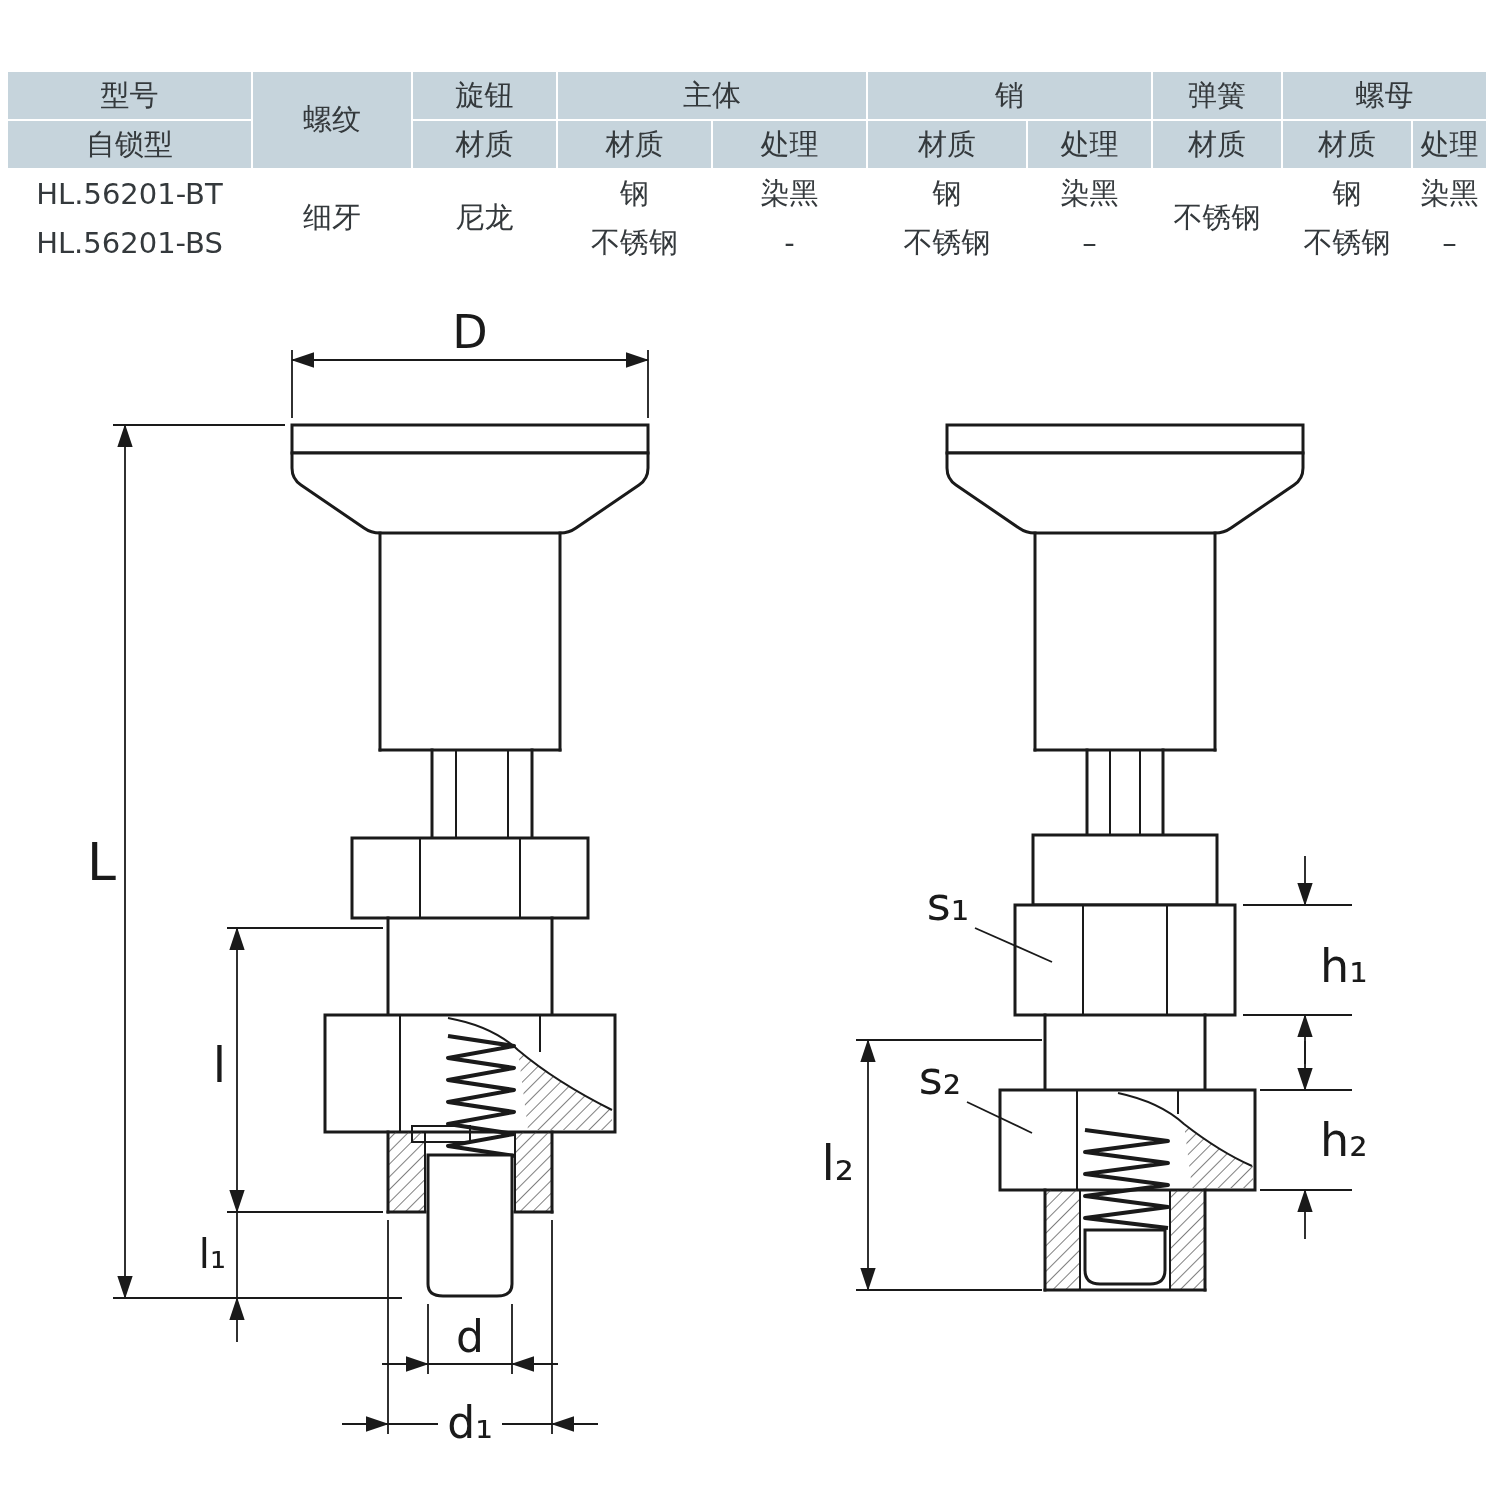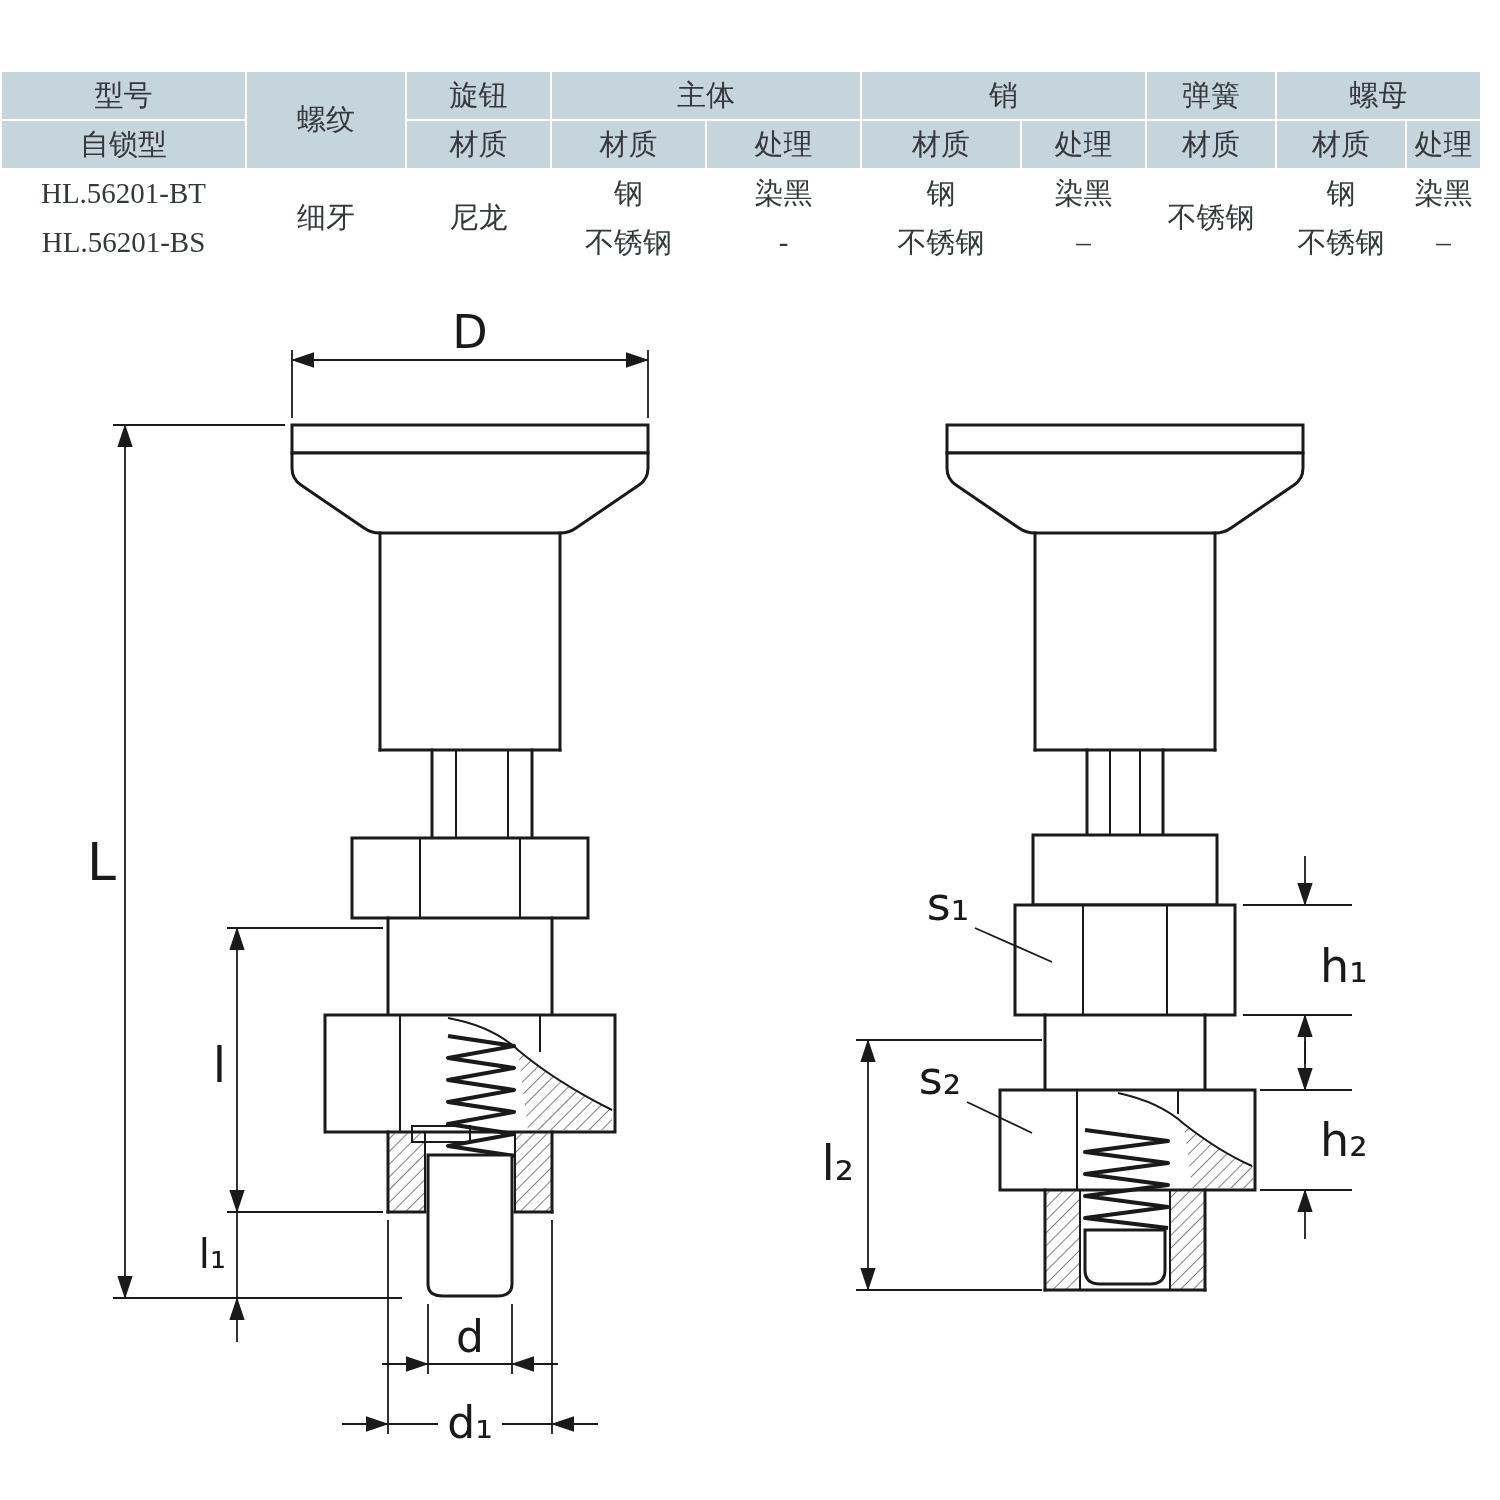--- a/index.html
+++ b/index.html
@@ -7,22 +7,22 @@
     --line:#1a1a1a;
     --text:#34393c;
   }
   *{box-sizing:border-box}
   html,body{margin:0;padding:0}
   body{
     width:1500px;height:1500px;position:relative;background:#fff;
     font-family:"DejaVu Sans","Liberation Sans",sans-serif;color:var(--text);
   }
   table.spec{
-    position:absolute;top:70px;left:0;width:1480px;
-    border-collapse:collapse;table-layout:fixed;font-family:Liberation Serif, serif;
+    position:absolute;top:70px;left:6px;width:1480px;
+    border-collapse:collapse;table-layout:fixed;
   }
   table.spec th,table.spec td{
     border:2px solid #fff;text-align:center;vertical-align:middle;
     font-size:29px;font-weight:normal;color:var(--text);padding:0;height:49px;
     overflow:hidden;white-space:nowrap;
   }
   table.spec thead th{background:var(--header-bg);}
   table.spec tbody td{background:#fff;}
   svg.drawing{position:absolute;left:0;top:0;}
   .ol{stroke:var(--line);stroke-width:3;fill:none;stroke-linecap:square}

